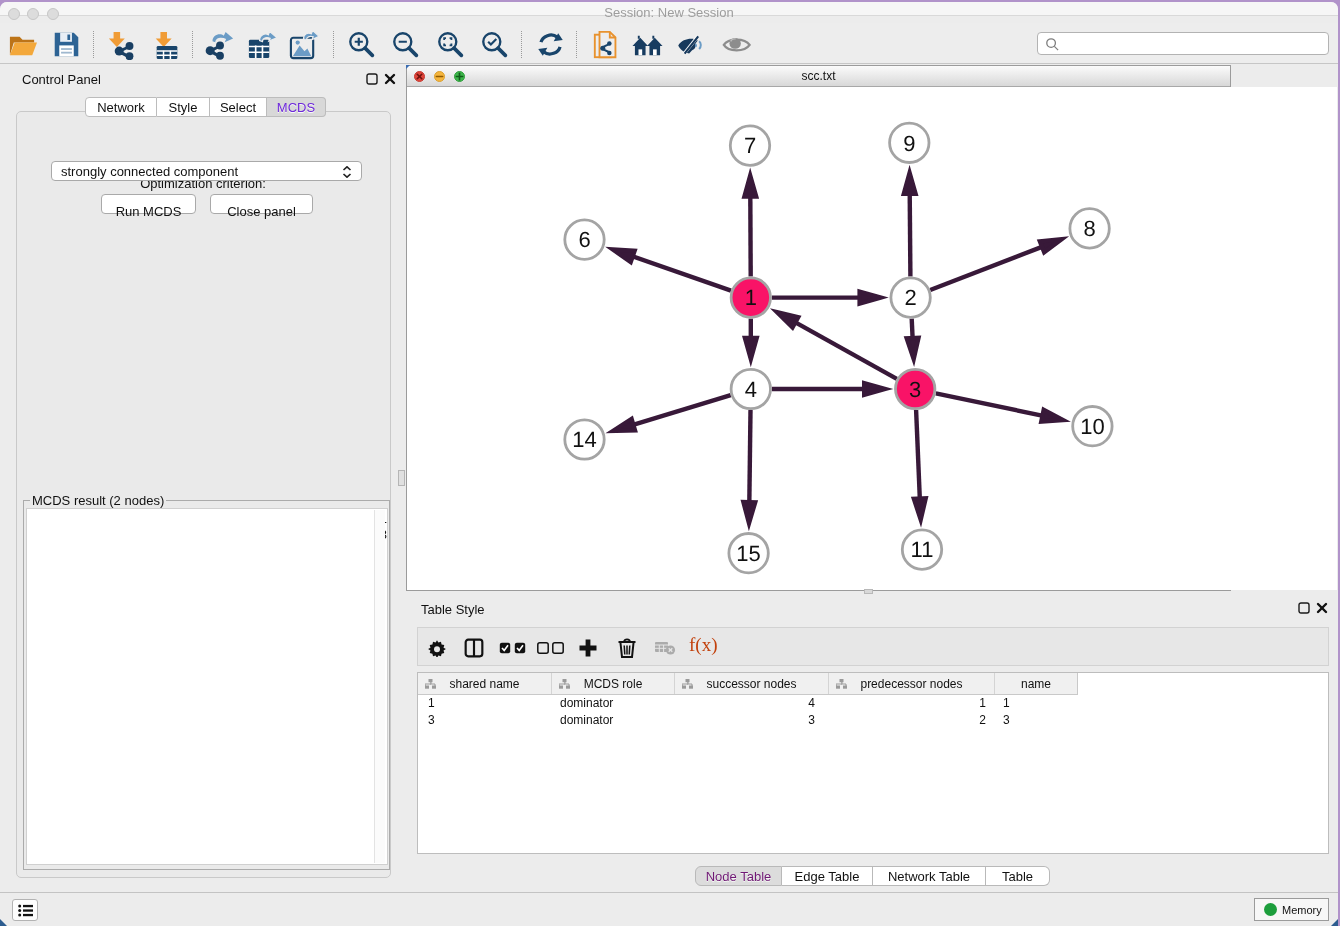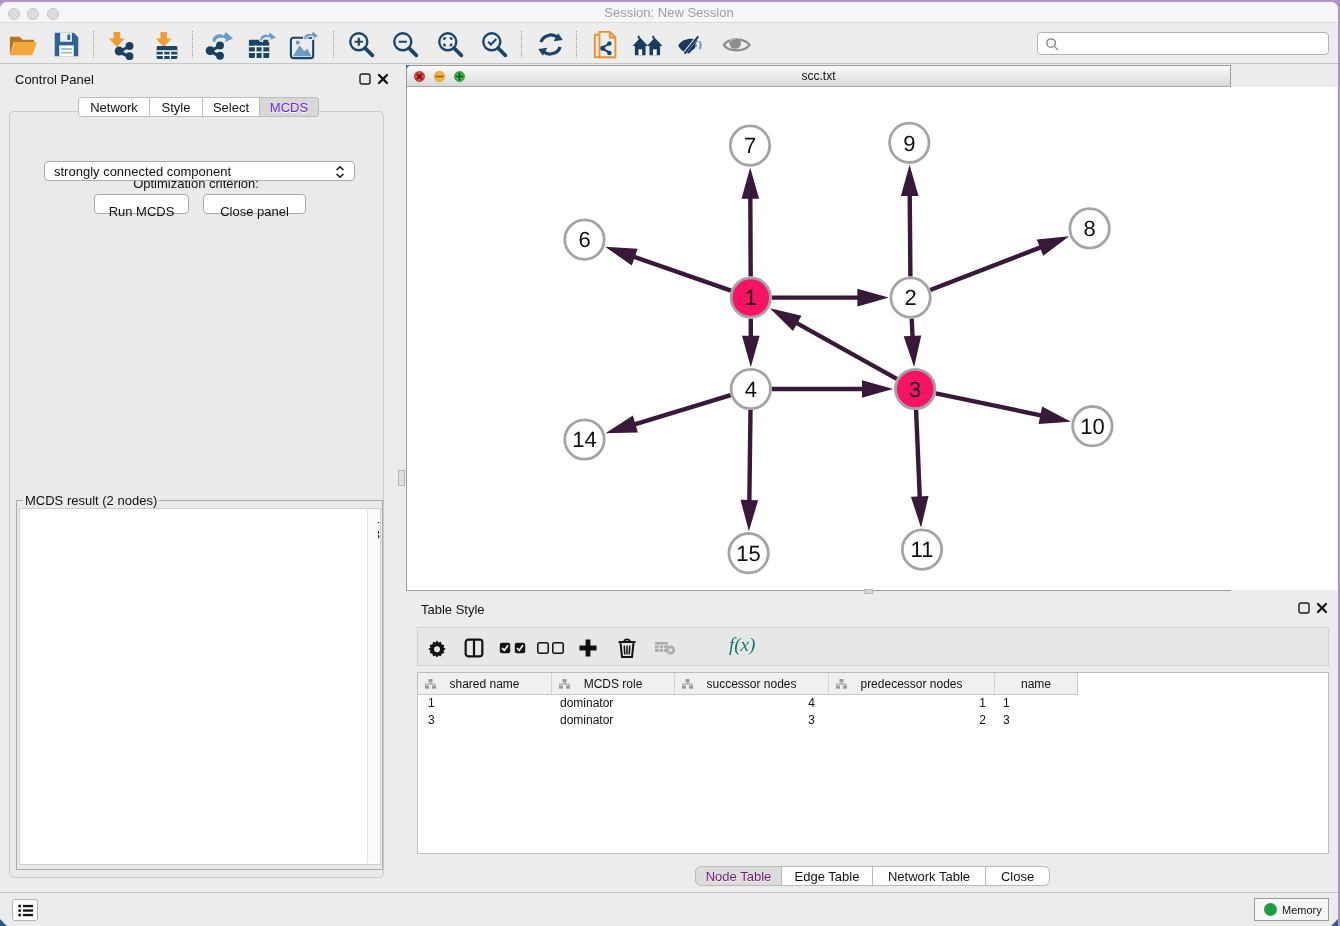--- a/index.html
+++ b/index.html
@@ -1,29 +1,29 @@
 <!DOCTYPE html>
 <html><head>
 <meta charset="utf-8">
 <style>
 * { margin:0; padding:0; box-sizing:border-box; }
 html,body { width:1340px; height:926px; overflow:hidden; }
 body { background:#b193ca; font-family:"Liberation Sans", sans-serif; position:relative; }
 #win { position:absolute; left:0px; top:2px; width:1338px; height:924px; background:#ececec; border-radius:7px 7px 0 0; overflow:hidden; }
 
-#titlebar { position:absolute; left:0; top:0; width:100%; height:21px; background:#f6f6f6; border-bottom:1px solid #d9d9d9; }
+#titlebar { position:absolute; left:0; top:0; width:100%; height:14px; background:#f6f6f6; border-bottom:1px solid #d9d9d9; }
 .tl { position:absolute; top:6px; width:12px; height:12px; border-radius:50%; background:#dcdcdc; border:1px solid #c6c6c6; }
 #title { position:absolute; top:3px; width:100%; text-align:center; color:#9d9d9d; font-size:13px; }
 
 #toolbar { position:absolute; left:0; top:21px; width:100%; height:41px; background:#ededed; border-bottom:1px solid #c6c6c6; }
 .sep { position:absolute; top:8px; height:27px; border-left:1px dotted #9a9a9a; }
 .ticon { position:absolute; top:7px; }
 #search { position:absolute; left:1037px; top:9px; width:292px; height:23px; background:#fff; border:1px solid #b3b3b3; border-radius:4px; }
 
-#cp { position:absolute; left:0; top:62px; width:392px; height:830px; background:#ececec; }
+#cp { position:absolute; left:7px; top:62px; width:392px; height:830px; background:#ececec; }
 #cp-title { position:absolute; left:15px; top:8px; font-size:13px; color:#111; }
 #cp-box { position:absolute; left:9px; top:47px; width:375px; height:767px; background:#eaeaea; border:1px solid #c9c9c9; border-radius:5px; }
 #cp-tabs { position:absolute; left:78px; top:33px; height:20px; display:flex; z-index:3; }
 .cptab { font-size:13px; color:#111; background:#fff; border:1px solid #bcbcbc; border-left:none; height:20px; line-height:19px; text-align:center; }
 .cptab.first { border-left:1px solid #bcbcbc; border-radius:4px 0 0 4px; }
 .cptab.sel { background:#d8d8d8; color:#6d28d9; text-shadow:0 1px 0 #fafafa; border-radius:0 4px 4px 0; }
 #opt-label { position:absolute; left:0; top:73px; width:100%; text-align:center; font-size:13px; color:#111;margin-top:39px; }
 #dropdown { position:absolute; left:44px; top:97px; width:311px; height:20px; background:#fff; border:1px solid #a9a9a9; border-radius:4px; font-size:13px; color:#111; padding:2px 0 0 9px; }
 .btn { position:absolute; top:130px; height:20px; background:#fff; border:1px solid #a9a9a9; border-radius:4px; font-size:13px; color:#111; text-align:center; padding-top:9px; }
 #fieldset { position:absolute; left:16px; top:436px; width:367px; height:370px; border:1px solid #ababab;text-align:right; }
@@ -373,21 +373,21 @@
             <line x1="0" y1="6.3" x2="13" y2="6.3"></line>
             <line x1="4.3" y1="3" x2="4.3" y2="10"></line>
             <line x1="8.6" y1="3" x2="8.6" y2="10"></line>
           </g>
           <circle cx="15.5" cy="8" r="4.6" fill="#ababab"></circle>
           <g stroke="#e7e7e7" stroke-width="1.3">
             <line x1="13.7" y1="6.2" x2="17.3" y2="9.8"></line>
             <line x1="17.3" y1="6.2" x2="13.7" y2="9.8"></line>
           </g>
         </svg>
-      <div style="position:absolute;left:271px;top:6px;font-family:'Liberation Serif',serif;font-style:italic;font-size:19px;color:#0f766e;margin-left:40px;">f(x)</div>
+      <div style="position:absolute;left:271px;top:6px;font-family:'Liberation Serif',serif;font-size:19px;color:#c2410c;">f(x)</div>
     </div>
     <div id="tp-table">
       <div id="thead">
         <div class="th" style="left:0;width:134px;"><svg class="hico" width="11" height="10" viewBox="0 0 11 10">
               <g fill="#9a9a9a">
                 <rect x="3.5" y="0" width="4" height="3.2"></rect>
                 <rect x="0" y="6.5" width="4" height="3.2"></rect>
                 <rect x="7" y="6.5" width="4" height="3.2"></rect>
                 <path d="M5 3 h1 v2 h-6 v2 h1 M10 7 v-2 h-5" stroke="#9a9a9a" fill="none"></path>
               </g>
@@ -430,21 +430,21 @@
           <span style="left:142px;">dominator</span>
           <span style="left:340px;width:57px;text-align:right;">3</span>
           <span style="left:500px;width:68px;text-align:right;">2</span>
           <span style="left:585px;">3</span>
         </div>
     </div>
     <div id="tp-tabs">
       <div class="tptab first" style="width:87px;">Node Table</div>
       <div class="tptab" style="width:91px;">Edge Table</div>
       <div class="tptab" style="width:113px;">Network Table</div>
-      <div class="tptab last" style="width:64px;">Close</div>
+      <div class="tptab last" style="width:64px;">Table</div>
     </div>
   </div>
   <div id="statusbar">
     <div id="listbtn">
         <svg style="position:absolute;left:5px;top:4px;" width="15" height="13" viewBox="0 0 15 13">
           <g fill="#111">
             <circle cx="1.7" cy="2" r="1.5"></circle>
             <rect x="5" y="0.9" width="10" height="2.3"></rect>
             <circle cx="1.7" cy="6.5" r="1.5"></circle>
             <rect x="5" y="5.4" width="10" height="2.3"></rect>

